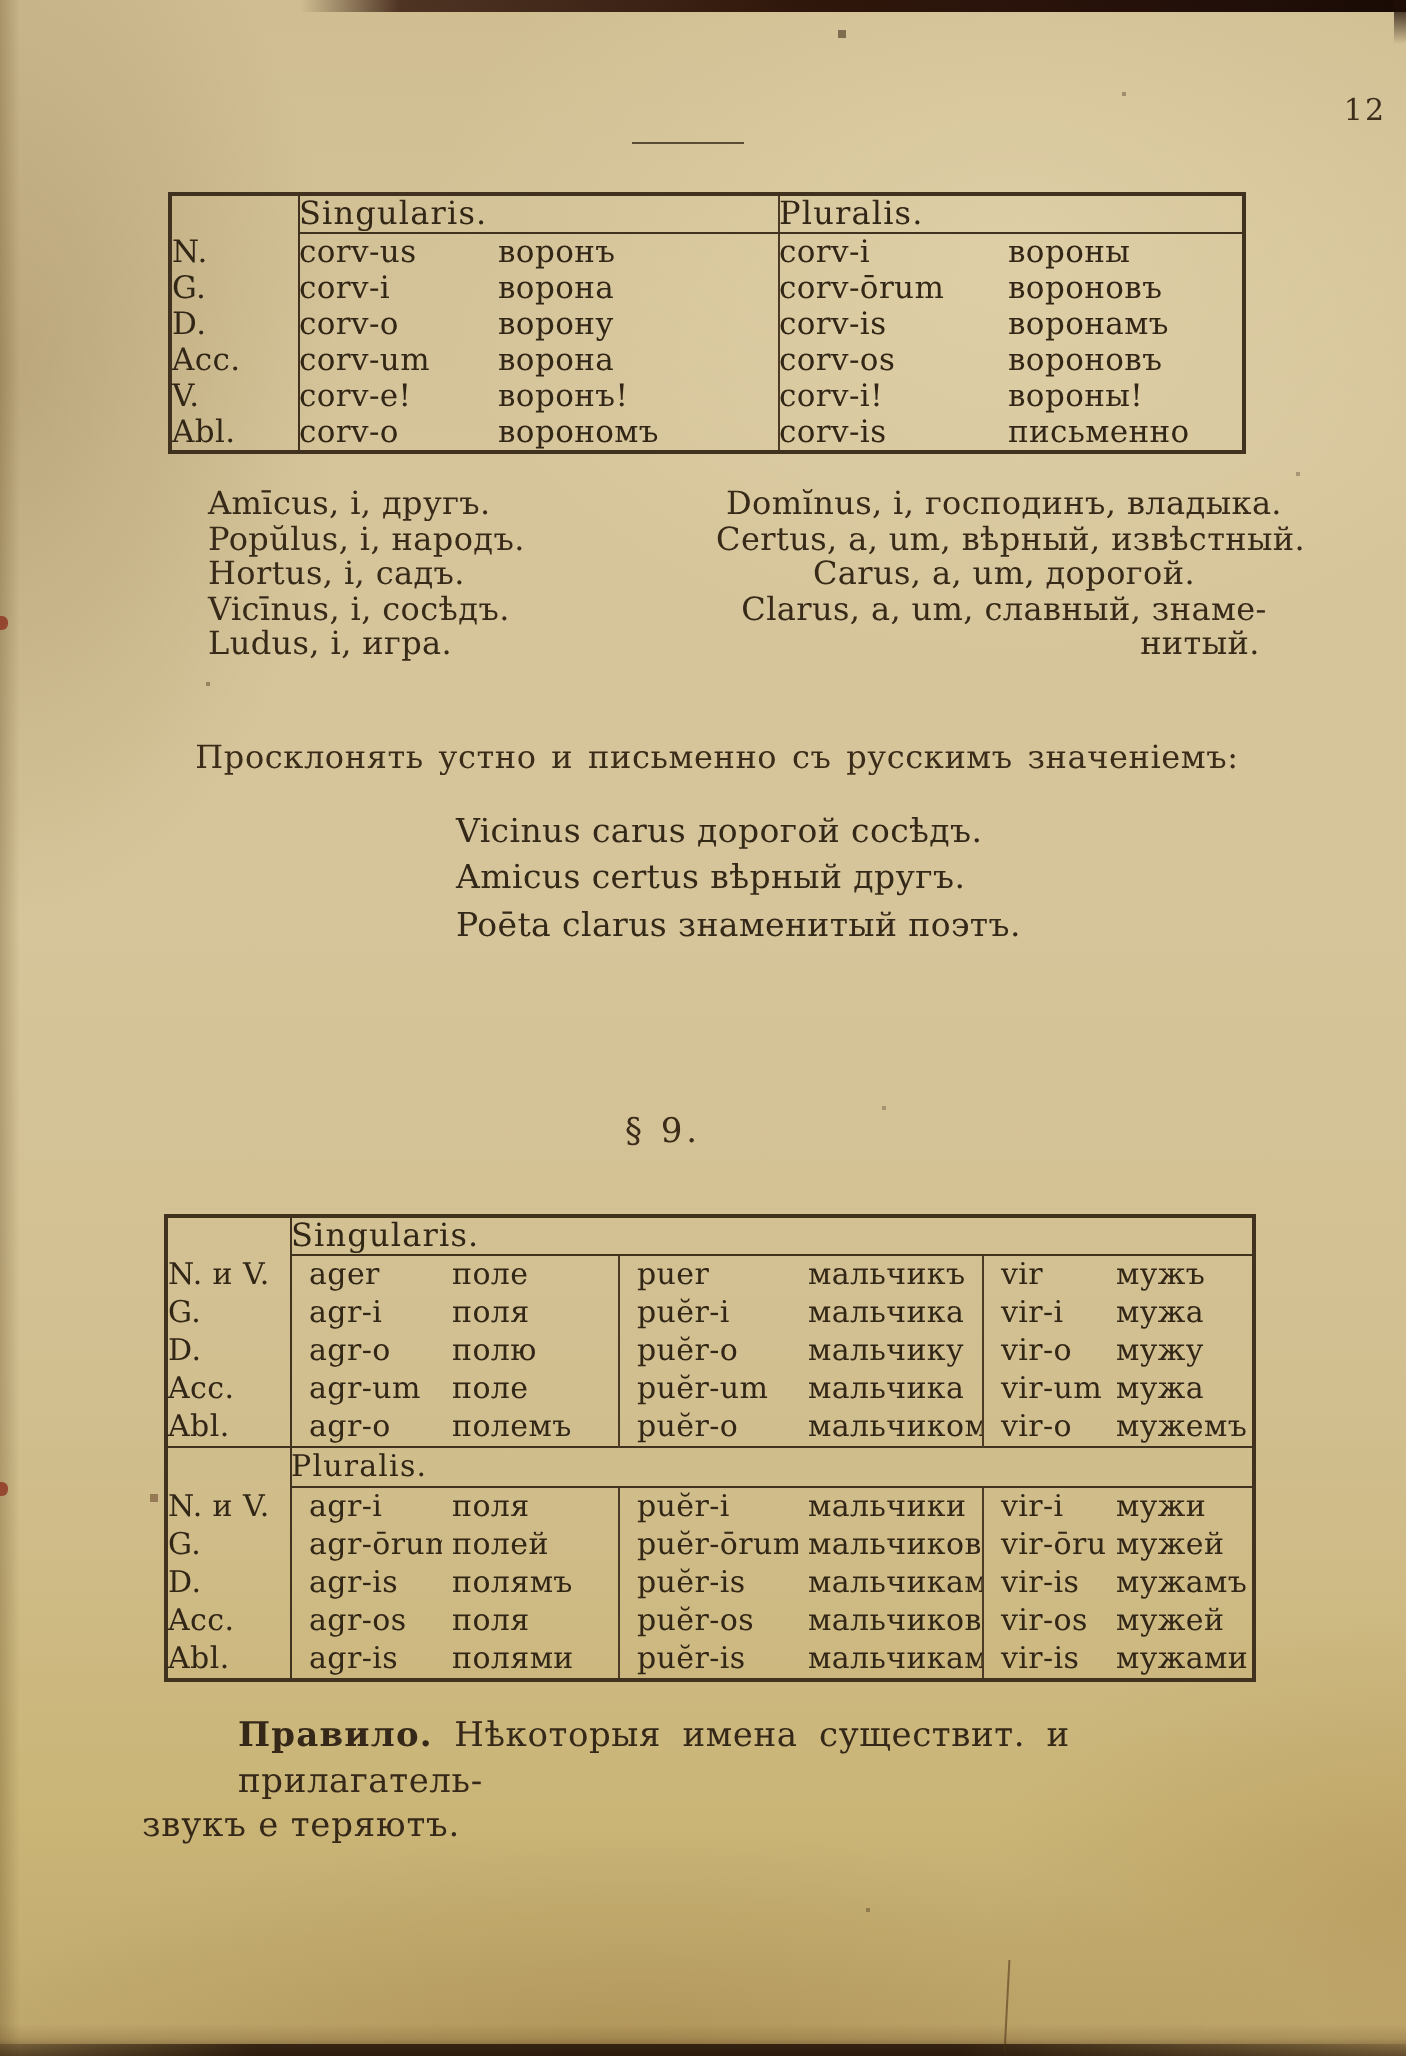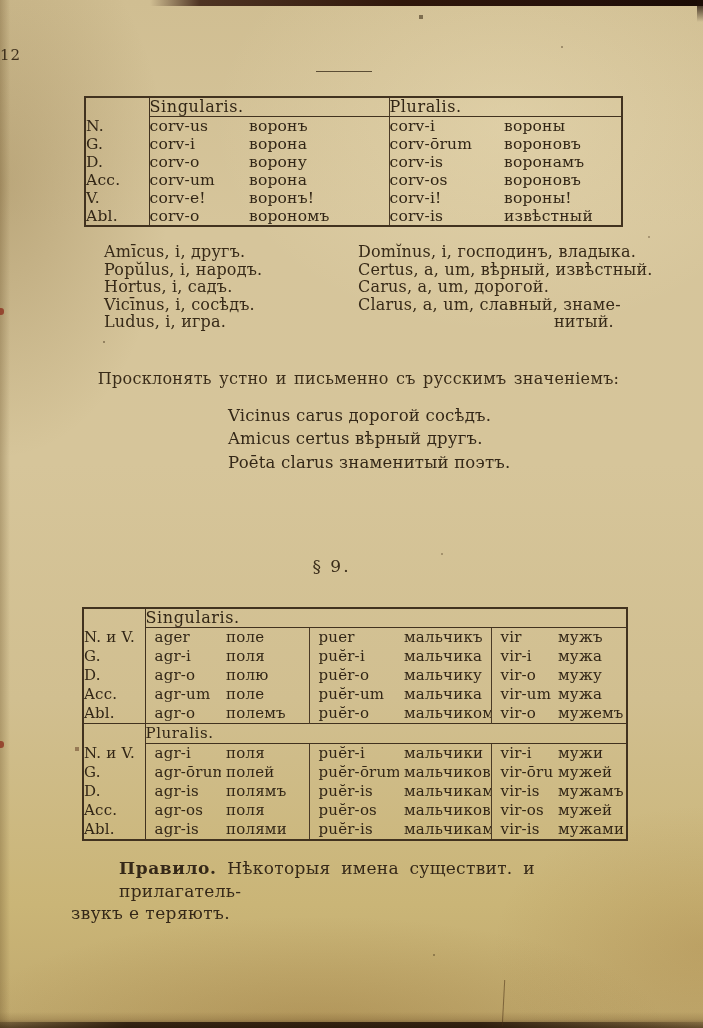--- a/index.html
+++ b/index.html
@@ -50,21 +50,21 @@
       648px 236px 0 0 rgba(55,38,18,0.3),
       441px 553px 0 0 rgba(55,38,18,0.3),
       76px 748px 0 1px rgba(80,40,20,0.45),
       433px 954px 0 0 rgba(55,38,18,0.35);
     background:transparent;}
   .red-mark1{position:absolute;left:0;top:308px;width:4px;height:7px;background:#8f3220;opacity:.8;border-radius:0 3px 3px 0;}
   .red-mark2{position:absolute;left:0;top:741px;width:4px;height:7px;background:#8f3220;opacity:.8;border-radius:0 3px 3px 0;}
 
   
   .page-number{
-    position:absolute;top:46px;left:0;right:10px;text-align:left;
+    position:absolute;top:46px;left:0;right:10px;text-align:right;
     font-size:15px;letter-spacing:1px;color:#3c2e1b;
   }
   .page-number-rule{
     position:absolute;top:71px;left:316px;width:56px;height:0;
     border-bottom:1.5px solid rgba(60,46,27,0.8);
   }
 
   
   table.decl{border-collapse:collapse;table-layout:fixed;
     color:#322616;font-size:15.5px;letter-spacing:.2px;}
@@ -82,21 +82,21 @@
   td.rus{padding-left:8px;}
   td.g-div{border-left:1px solid #4a3a26;}
   tr.band-row td{border-top:1.8px solid #41321f;height:20px;line-height:20px;}
   td.band-head{border-bottom:1.5px solid #41321f;text-align:center;font-size:16px;letter-spacing:.6px;}
   #table2 td{height:19px;line-height:19px;font-size:15px;}
   #table2 td.lat{padding-left:9px;}
   #table2 td.rus{padding-left:5px;}
 
   
   .vocab-left{position:absolute;left:104px;top:243px;width:262px;font-size:16px;line-height:17.6px;letter-spacing:.2px;}
-  .vocab-right{position:absolute;left:358px;top:243px;width:288px;font-size:16px;line-height:17.6px;letter-spacing:.2px;}
+  .vocab-right{position:absolute;left:358px;top:243px;width:288px;font-size:16px;line-height:17.6px;letter-spacing:.2px;text-align:center;}
   .vocab-line{white-space:nowrap;}
   .vocab-line.cont{padding-left:196px;}
 
   
   .instruction{position:absolute;top:369px;left:30px;right:16px;text-align:center;
     font-size:16px;letter-spacing:.3px;word-spacing:2px;color:#3a2c19;}
   .examples{position:absolute;left:228px;top:404px;font-size:16.5px;line-height:23.4px;letter-spacing:.2px;color:#342818;}
 
   
   .section-heading{position:absolute;top:556px;left:0;right:40px;text-align:center;
@@ -176,21 +176,21 @@
           <td class="lat">corv-e!</td>
           <td class="rus">воронъ!</td>
           <td class="lat-wide g-div">corv-i!</td>
           <td class="rus">вороны!</td>
         </tr>
         <tr>
           <td class="c-case">Abl.</td>
           <td class="lat">corv-o</td>
           <td class="rus">ворономъ</td>
           <td class="lat-wide g-div">corv-is</td>
-          <td class="rus">извѣстный</td>
+          <td class="rus">письменно</td>
         </tr>
       </tbody>
   </table>
 
   <div class="vocab-left" id="vocab-left">
       <div class="vocab-line">Amīcus, i, другъ.</div>
       <div class="vocab-line">Popŭlus, i, народъ.</div>
       <div class="vocab-line">Hortus, i, садъ.</div>
       <div class="vocab-line">Vicīnus, i, сосѣдъ.</div>
       <div class="vocab-line">Ludus, i, игра.</div>

